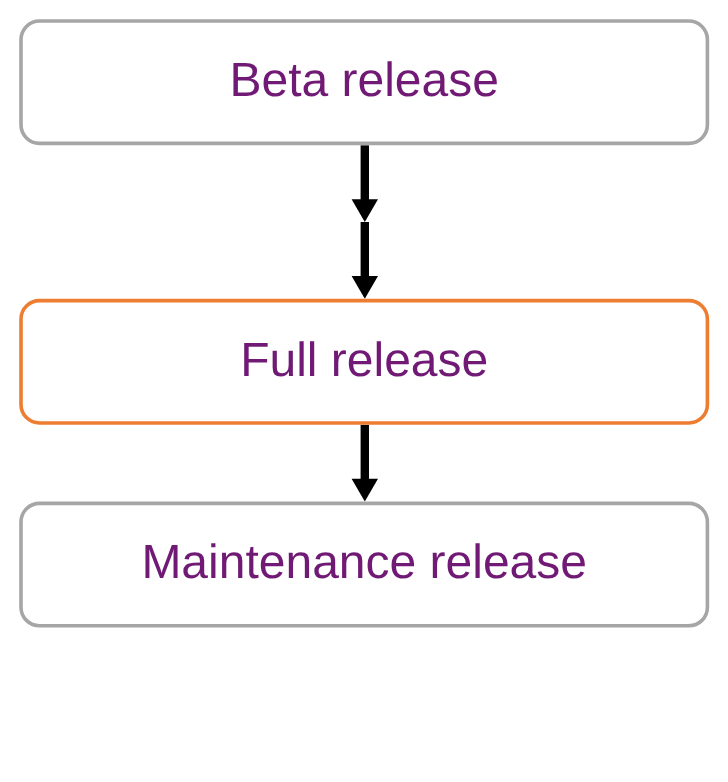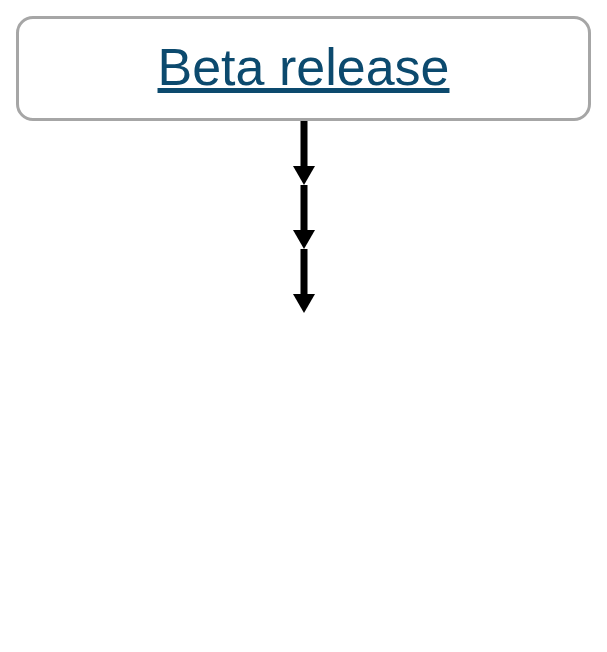--- a/index.html
+++ b/index.html
@@ -37,27 +37,26 @@
     background: #ffffff;
     display: flex;
     align-items: center;
     justify-content: center;
     flex: 0 0 auto;
   }
   .node.highlight {
     border-color: #ed7d31;
   }
   .node .label {
-    font-size: 52px;
+    font-size: 40px;
     line-height: 1;
-    color: #0c4a6e;
+    color: #701a75;
     white-space: nowrap;
     letter-spacing: 0px;
     padding-bottom: 4px;
-    text-decoration: underline;
   }
   .arrow {
     flex: 0 0 auto;
     display: block;
     width: 24px;
     height: 64px;
   }
 </style>
 </head>
 <body>
@@ -73,21 +72,27 @@
       <rect x="8.5" y="0" width="7" height="47" fill="#000000"></rect>
       <polygon points="1,45 23,45 12,64" fill="#000000"></polygon>
     </svg>
 
 
     <svg class="arrow" viewBox="0 0 24 64" xmlns="http://www.w3.org/2000/svg">
       <rect x="8.5" y="0" width="7" height="47" fill="#000000"></rect>
       <polygon points="1,45 23,45 12,64" fill="#000000"></polygon>
     </svg>
 
+    <div class="node highlight">
+      <span class="label">Full release</span>
+    </div>
 
     <svg class="arrow" viewBox="0 0 24 64" xmlns="http://www.w3.org/2000/svg">
       <rect x="8.5" y="0" width="7" height="47" fill="#000000"></rect>
       <polygon points="1,45 23,45 12,64" fill="#000000"></polygon>
     </svg>
 
+    <div class="node">
+      <span class="label">Maintenance release</span>
+    </div>
 
   </div>
 </div>
 
 </body></html>

